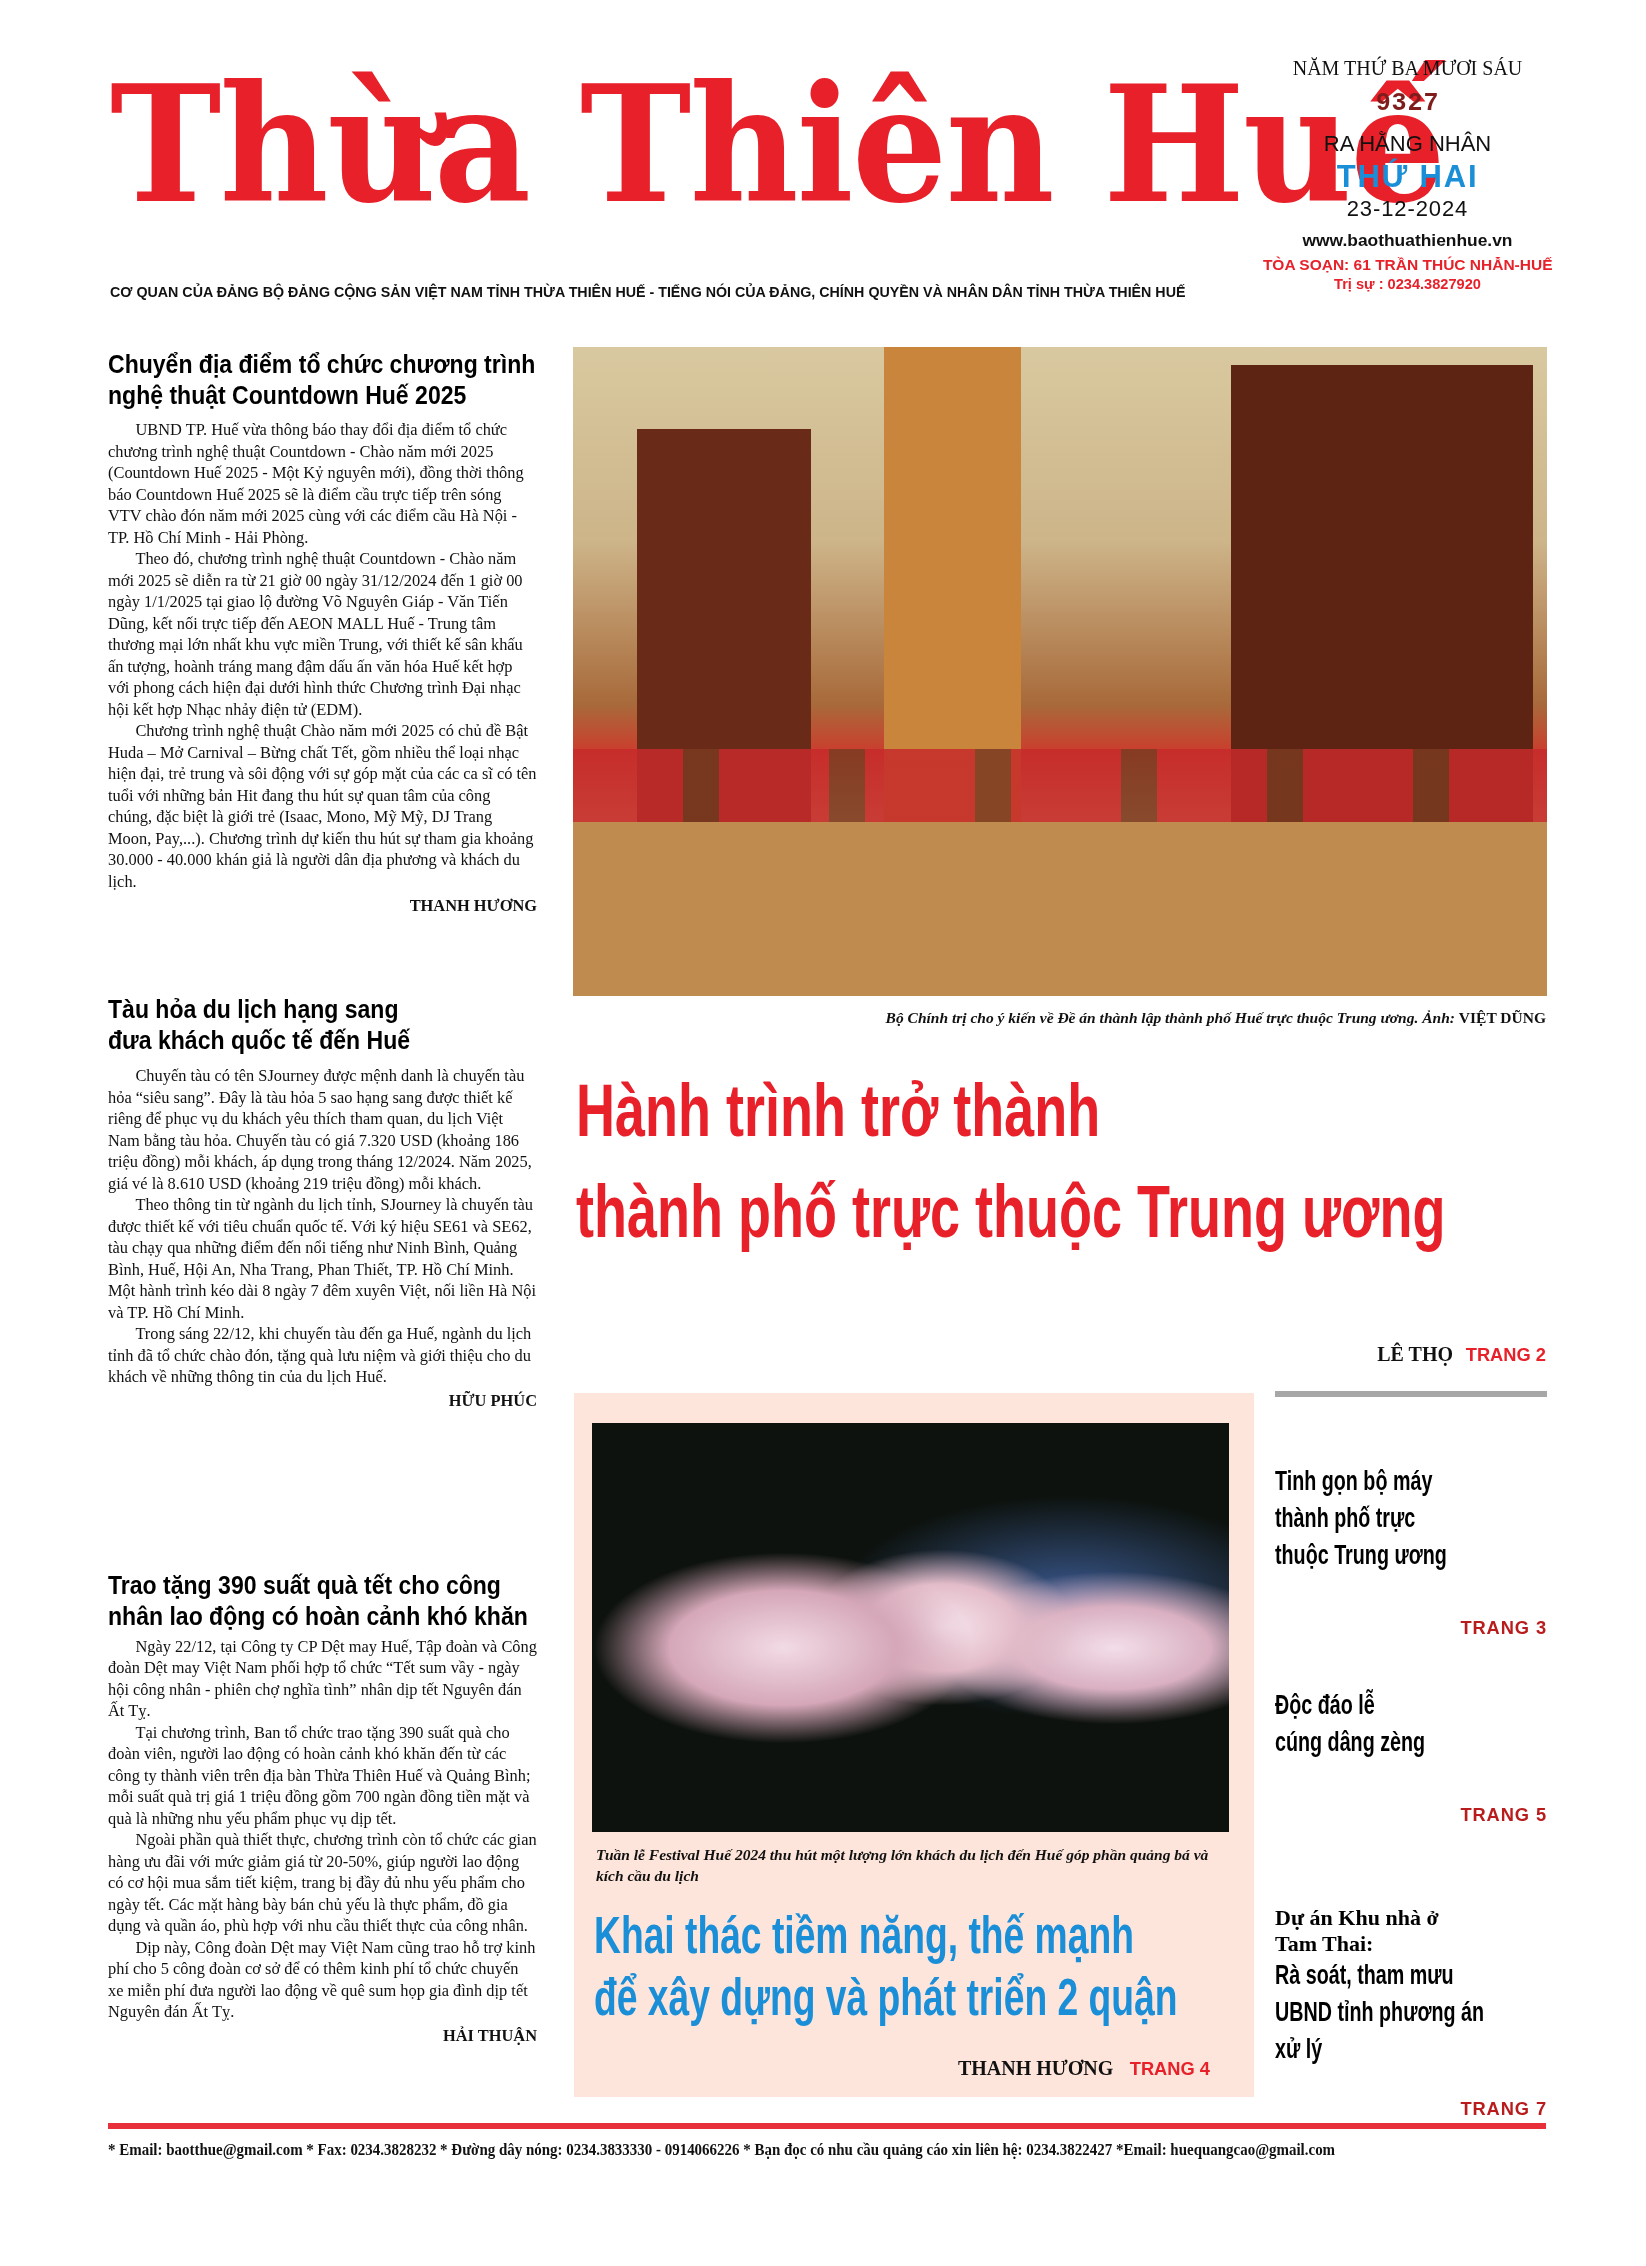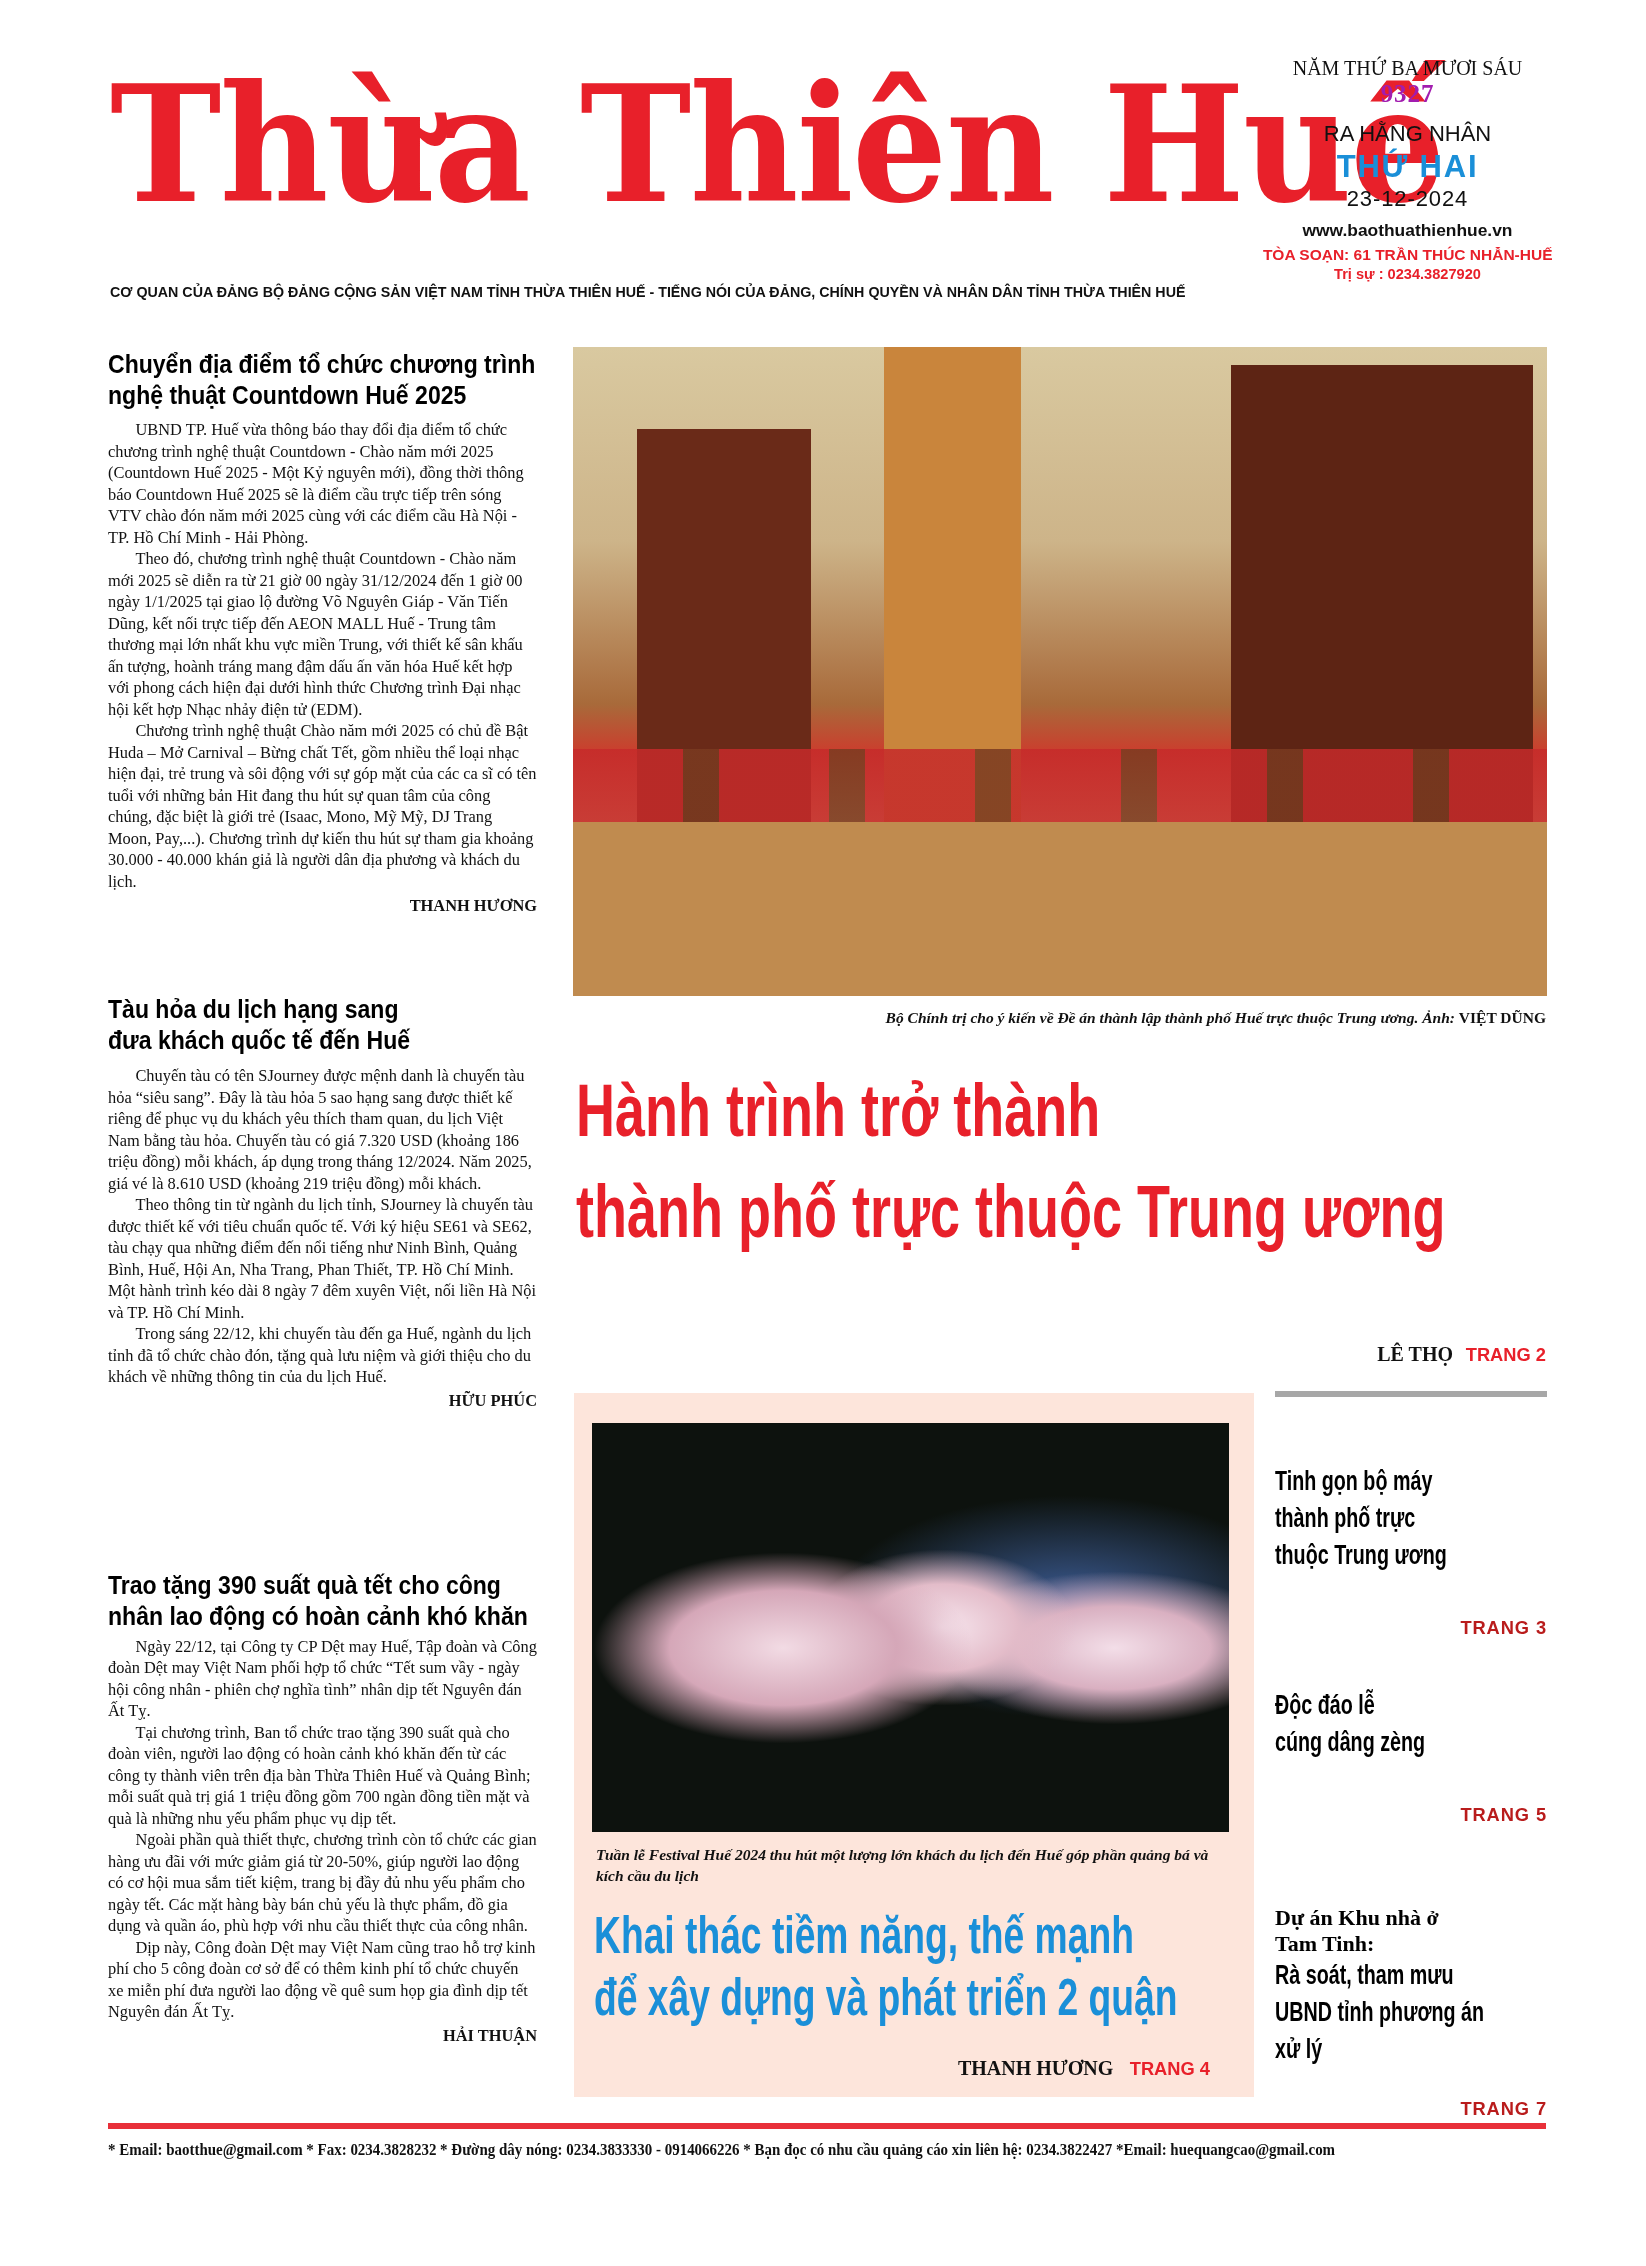--- a/index.html
+++ b/index.html
@@ -5,21 +5,21 @@
   html, body { margin:0; padding:0; background:#ffffff; }
   body { width:1647px; height:2267px; position:relative; overflow:hidden; font-family:"Liberation Serif", serif; color:#111; }
   .abs { position:absolute; }
 
   
   .masthead-title { left:110px; top:53px; width:1179px; height:183px; font-family:"DejaVu Serif", serif; font-weight:bold; font-size:161px; line-height:183px; color:#e8202a; letter-spacing:-1.8px; transform:scaleX(0.93); transform-origin:left center; white-space:nowrap; }
   .tagline { left:110px; top:283px; width:1188px; font-family:"Liberation Sans", sans-serif; font-weight:bold; font-size:15.5px; color:#111; white-space:nowrap; transform:scaleX(0.92); transform-origin:left; }
 
   .infobox { left:1275px; top:57px; width:265px; text-align:center; }
   .info-year { font-family:"Liberation Serif", serif; font-size:20px; color:#111; }
-  .info-issue { font-family:Liberation Serif, serif; font-weight:bold; font-size:25px; color:#a21caf; margin-top:0; letter-spacing:0.9px; }
+  .info-issue { font-family:Liberation Mono, monospace; font-weight:bold; font-size:25px; color:#7f1d1d; margin-top:9px; letter-spacing:0.9px; }
   .info-daily { font-family:"Liberation Sans", sans-serif; font-size:22px; margin-top:12.8px; }
   .info-day { font-family:"Liberation Sans", sans-serif; font-weight:bold; font-size:31px; color:#1a8fd8; margin-top:1.8px; letter-spacing:1.8px; }
   .info-date { font-family:"Liberation Sans", sans-serif; font-size:22px; margin-top:1.8px; letter-spacing:0.9px; }
   .info-web { font-family:"Liberation Sans", sans-serif; font-weight:bold; font-size:17.4px; margin-top:7.3px; }
   .info-addr { font-family:"Liberation Sans", sans-serif; font-weight:bold; font-size:15.5px; color:#e8202a; margin-top:5.5px; white-space:nowrap; margin-left:-18.3px; width:302px; }
   .info-phone { font-family:"Liberation Sans", sans-serif; font-weight:bold; font-size:14.6px; color:#e8202a; margin-top:1.8px; }
 
   
   .lcol { left:108px; width:429px; }
   .hl { font-family:"Liberation Sans", sans-serif; font-weight:bold; font-size:25.6px; line-height:31px; color:#000; transform:scaleX(0.9); transform-origin:left; width:480px; }
@@ -150,20 +150,20 @@
   <div class="teaser-hl" style="width:274px;">Tinh gọn bộ máy thành phố trực thuộc Trung ương</div>
   <div class="teaser-page" style="margin-top:44px;">TRANG 3</div>
 </div>
 
 <div class="abs teaser" style="top:1686px;">
   <div class="teaser-hl" style="width:210px;">Độc đáo lễ cúng dâng zèng</div>
   <div class="teaser-page" style="margin-top:44px;">TRANG 5</div>
 </div>
 
 <div class="abs teaser" style="top:1905px;">
-  <div class="teaser-kicker" style="width:210px;">Dự án Khu nhà ở Tam Tinh:</div>
+  <div class="teaser-kicker" style="width:210px;">Dự án Khu nhà ở Tam Thai:</div>
   <div class="teaser-hl" style="width:311px;">Rà soát, tham mưu UBND tỉnh phương án xử lý</div>
   <div class="teaser-page" style="margin-top:31px;">TRANG 7</div>
 </div>
 
 <div class="abs rule-red"></div>
 <div class="abs footer">* Email: baotthue@gmail.com * Fax: 0234.3828232 * Đường dây nóng: 0234.3833330 - 0914066226 * Bạn đọc có nhu cầu quảng cáo xin liên hệ: 0234.3822427 *Email: huequangcao@gmail.com</div>
 
 
 </body></html>

